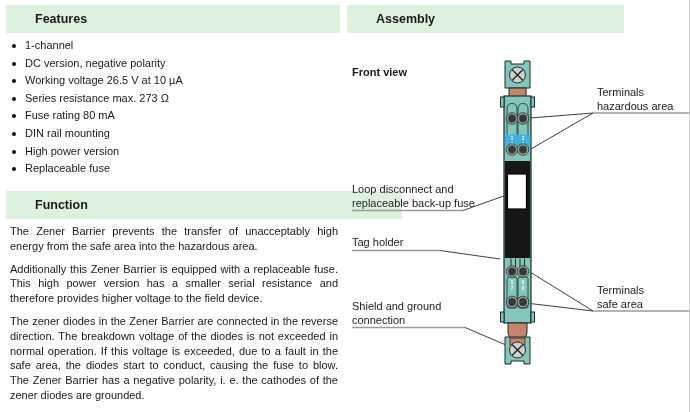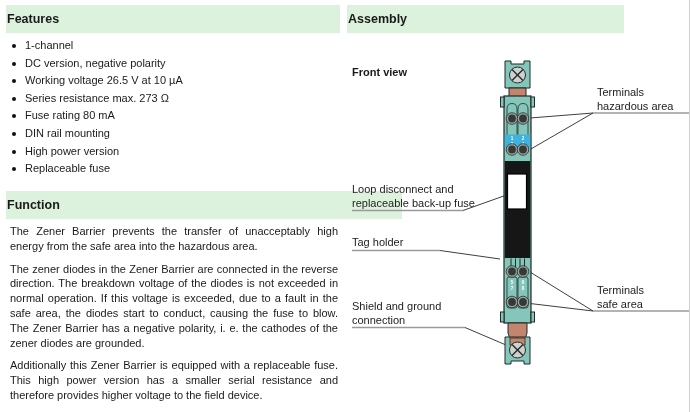--- a/index.html
+++ b/index.html
@@ -3,21 +3,21 @@
 <meta charset="utf-8">
 <style>
   html,body{margin:0;padding:0;background:#ffffff;}
   .page{
     position:relative;width:690px;height:412px;background:#ffffff;overflow:hidden;
     font-family:"Liberation Sans", sans-serif;color:#1a1a1a;
     border-right:1px solid #cfcfcf;box-sizing:border-box;
   }
   .section-bar{
     position:absolute;height:28px;background:#dcf2dd;
-    font-size:12.5px;font-weight:bold;line-height:28px;padding-left:1px;box-sizing:border-box;
+    font-size:12.5px;font-weight:bold;line-height:28px;padding-left:29px;box-sizing:border-box;
   }
   #features-bar{left:6px;top:5px;width:334px;}
   #assembly-bar{left:347px;top:5px;width:277px;}
   #function-bar{left:6px;top:191px;width:396px;}
   .features-list{
     position:absolute;left:8px;top:37px;width:330px;margin:0;padding:0;list-style:none;
   }
   .features-list li{
     position:relative;font-size:11px;line-height:17.6px;padding-left:17px;
   }
@@ -58,22 +58,22 @@
     <li>High power version</li>
     <li>Replaceable fuse</li>
   </ul>
 
   <div class="section-bar" id="function-bar">
     <span>Function</span>
   </div>
 
   <div class="function-text">
     <p>The Zener Barrier prevents the transfer of unacceptably high energy from the safe area into the hazardous area.</p>
+    <p>Additionally this Zener Barrier is equipped with a replaceable fuse. This high power version has a smaller serial resistance and therefore provides higher voltage to the field device.</p>
     <p>The zener diodes in the Zener Barrier are connected in the reverse direction. The breakdown voltage of the diodes is not exceeded in normal operation. If this voltage is exceeded, due to a fault in the safe area, the diodes start to conduct, causing the fuse to blow. The Zener Barrier has a negative polarity, i. e. the cathodes of the zener diodes are grounded.</p>
-    <p>Additionally this Zener Barrier is equipped with a replaceable fuse. This high power version has a smaller serial resistance and therefore provides higher voltage to the field device.</p>
   </div>
 
   <div class="section-bar" id="assembly-bar">
     <span>Assembly</span>
   </div>
 
   <div class="front-view">Front view</div>
 
   <svg class="overlay" viewBox="0 0 690 412">
     <line class="u-line" x1="352" y1="210.5" x2="463" y2="210.5"></line>

